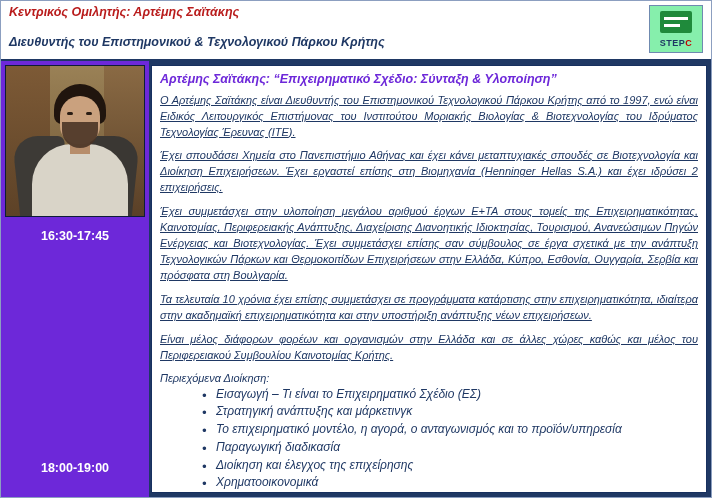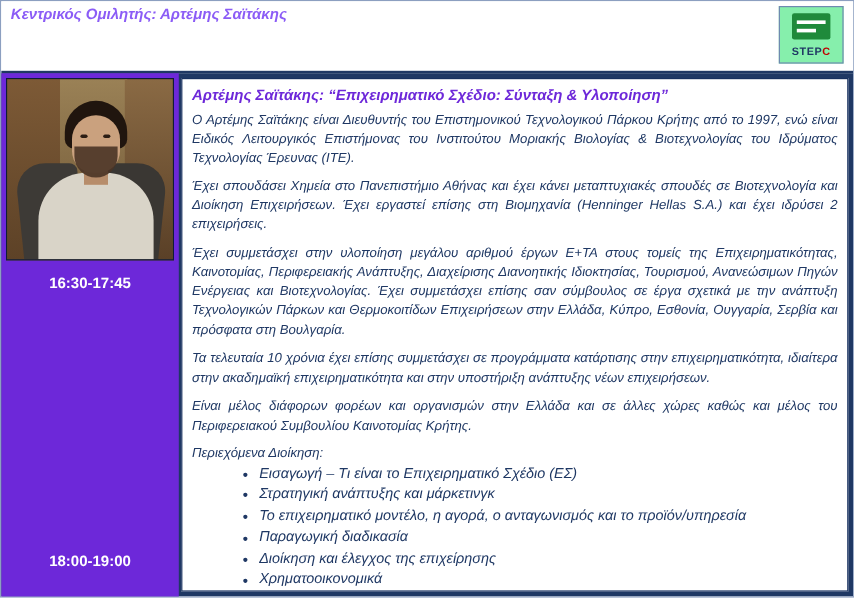--- a/index.html
+++ b/index.html
@@ -30,21 +30,21 @@
     background: #ffffff;
     border-bottom: 2px solid #1f3864;
     box-sizing: border-box;
   }
   .header-line1 {
     position: absolute;
     left: 8px;
     top: 4px;
     font-size: 12.5px;
     font-weight: bold;
-    color: #8b5cf6;
+    color: #b91c1c;
     font-style: italic;
   }
   .header-line2 {
     position: absolute;
     left: 8px;
     top: 34px;
     font-size: 12.5px;
     font-weight: bold;
     color: #1f3864;
     font-style: italic;
@@ -218,20 +218,21 @@
     margin: 0 0 5px 0;
     line-height: 1.25;
   }
   .para {
     font-size: 11px;
     font-style: italic;
     color: #1f3864;
     text-align: justify;
     line-height: 1.45;
     margin: 0 0 8px 0;
+    text-decoration: underline;
   }
   .para:last-of-type { margin-bottom: 5px; }
   .contents-label {
     font-size: 11px;
     font-style: italic;
     color: #1f3864;
     margin: 0 0 2px 0;
   }
   ul.bullets {
     margin: 0;
@@ -254,20 +255,21 @@
     font-size: 13px;
   }
 </style>
 </head>
 <body>
 
 <div class="page">
 
   <div class="header">
     <div class="header-line1">Κεντρικός Ομιλητής: Αρτέμης Σαϊτάκης</div>
+    <div class="header-line2">Διευθυντής του Επιστημονικού &amp; Τεχνολογικού Πάρκου Κρήτης</div>
     <div class="logo">
       <div class="logo-inner">
         <div class="logo-book"></div>
         <div class="logo-text"><span>STEP</span><span class="c-red">C</span></div>
       </div>
     </div>
   </div>
 
   <div class="body">
 

